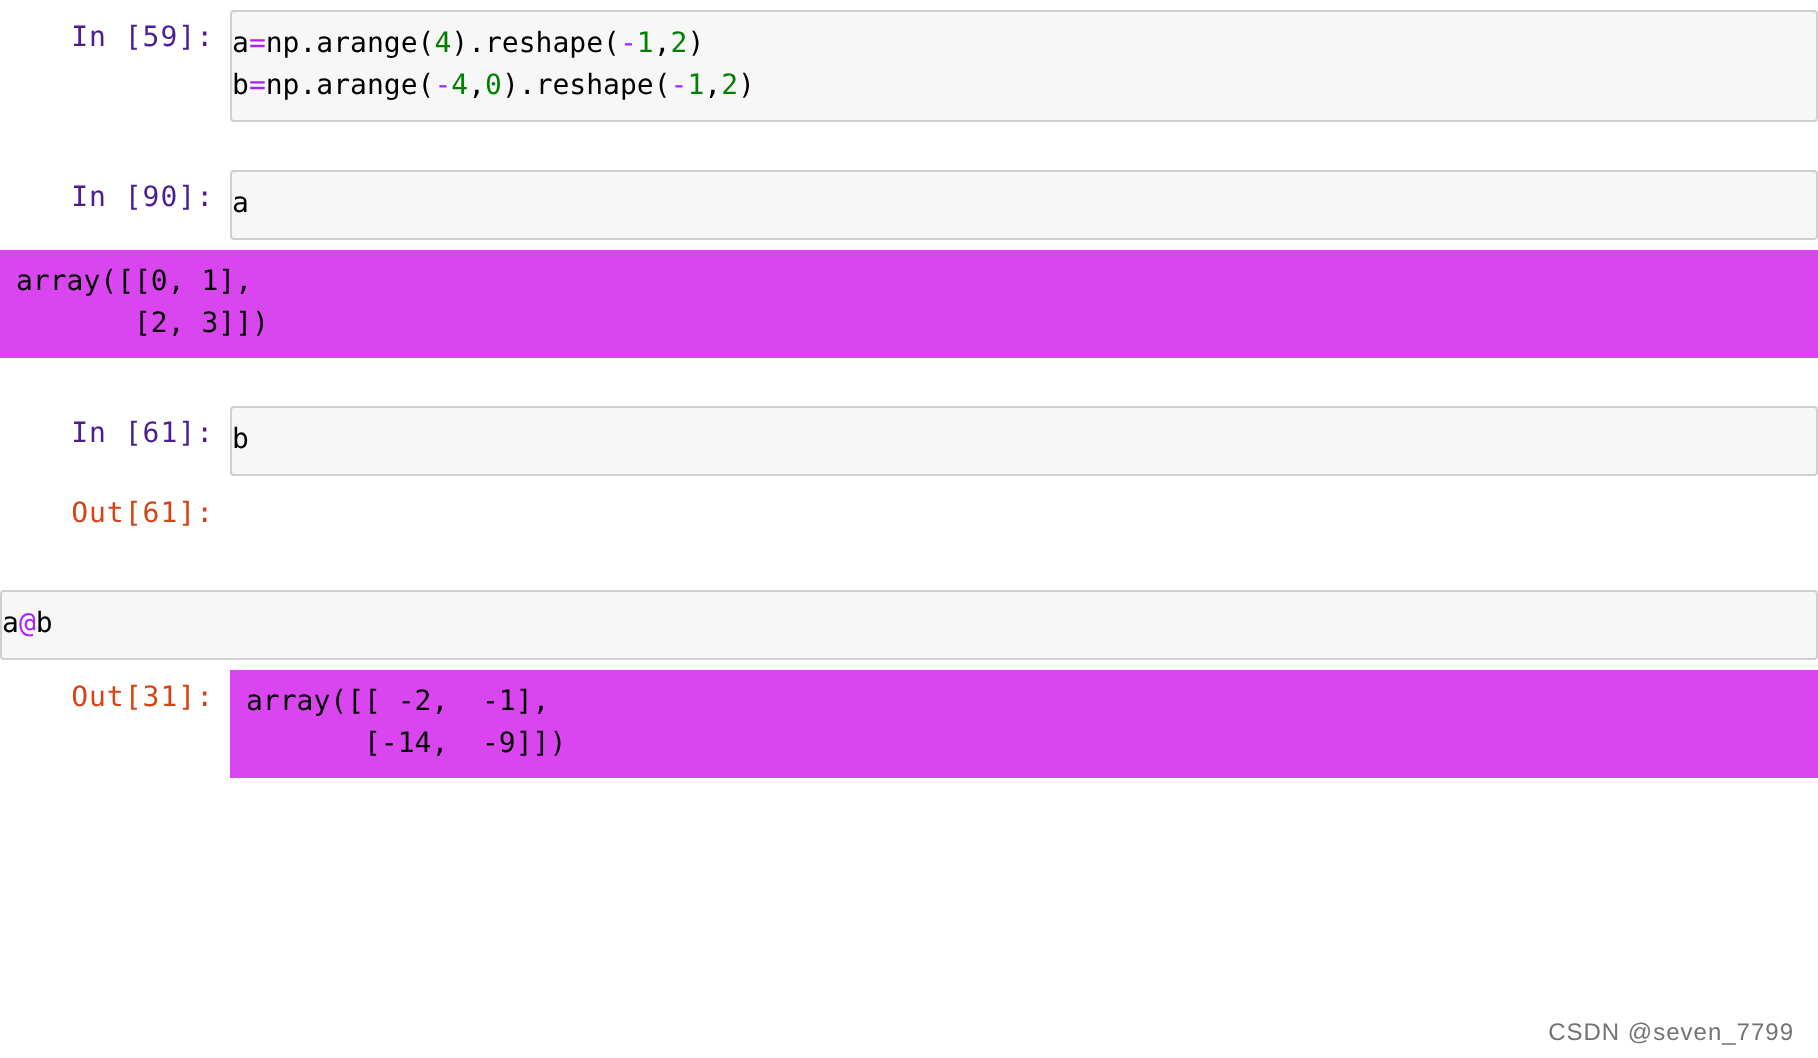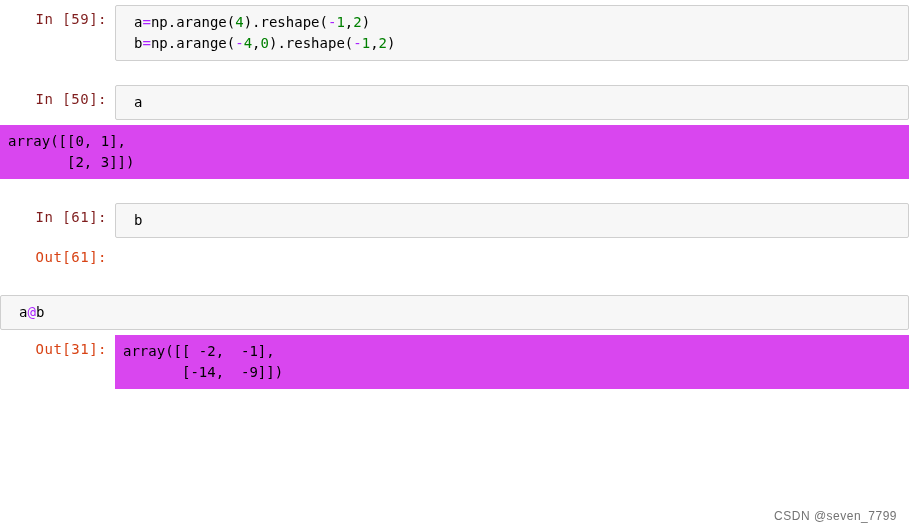--- a/index.html
+++ b/index.html
@@ -19,28 +19,28 @@
     margin-bottom: 5px;
   }
   .prompt {
     width: 115px;
     min-width: 115px;
     text-align: right;
     padding: 6px 8px 6px 0;
     font-family: Consolas, "DejaVu Sans Mono", "Courier New", monospace;
     letter-spacing: 0.5px;
   }
-  .prompt-in { color: #7f1d1d; text-align: right; }
+  .prompt-in { color: #4c1d95; text-align: right; }
   .prompt-out { color: #D84315; }
   .input-area {
     flex: 1;
     background: #f7f7f7;
     border: 1px solid #cfcfcf;
     border-radius: 2px;
-    padding: 6px 18px;
+    padding: 6px 0;
     line-height: 1.5;
   }
   .output-area {
     flex: 1;
     background: #d946ef;
     padding: 6px 8px;
     line-height: 1.5;
     white-space: pre;
   }
   .code-line { white-space: pre; }
@@ -66,21 +66,21 @@
   <div class="prompt prompt-in">In  [59]:</div>
   <div class="input-area">
     <div class="code-line"><span class="tok-name">a</span><span class="tok-op">=</span><span class="tok-name">np</span><span class="tok-punc">.</span><span class="tok-name">arange</span><span class="tok-punc">(</span><span class="tok-num">4</span><span class="tok-punc">)</span><span class="tok-punc">.</span><span class="tok-name">reshape</span><span class="tok-punc">(</span><span class="tok-op">-</span><span class="tok-num">1</span><span class="tok-punc">,</span><span class="tok-num">2</span><span class="tok-punc">)</span></div>
     <div class="code-line"><span class="tok-name">b</span><span class="tok-op">=</span><span class="tok-name">np</span><span class="tok-punc">.</span><span class="tok-name">arange</span><span class="tok-punc">(</span><span class="tok-op">-</span><span class="tok-num">4</span><span class="tok-punc">,</span><span class="tok-num">0</span><span class="tok-punc">)</span><span class="tok-punc">.</span><span class="tok-name">reshape</span><span class="tok-punc">(</span><span class="tok-op">-</span><span class="tok-num">1</span><span class="tok-punc">,</span><span class="tok-num">2</span><span class="tok-punc">)</span></div>
   </div>
 </div>
 
 <div class="gap"></div>
 
 <div class="cell">
-  <div class="prompt prompt-in">In  [50]:</div>
+  <div class="prompt prompt-in">In  [90]:</div>
   <div class="input-area">
     <div class="code-line"><span class="tok-name">a</span></div>
   </div>
 </div>
 <div class="cell">
   <div class="output-area">array([[0, 1],
        [2, 3]])</div>
 </div>
 
 <div class="gap"></div>

